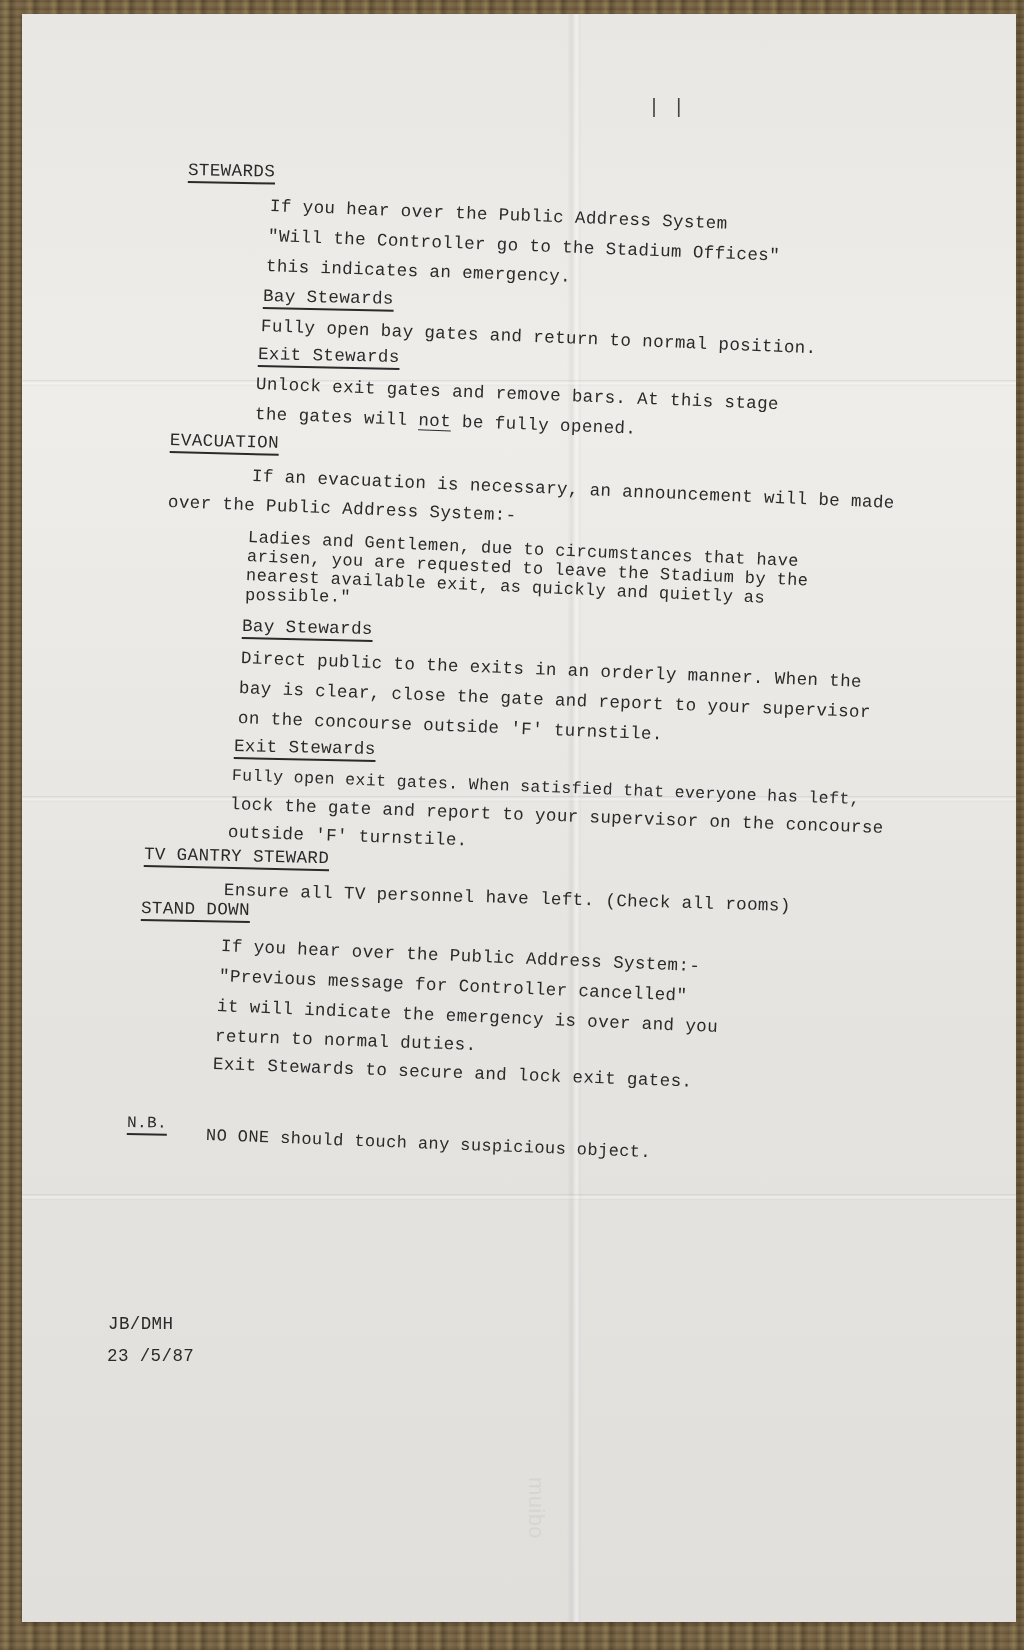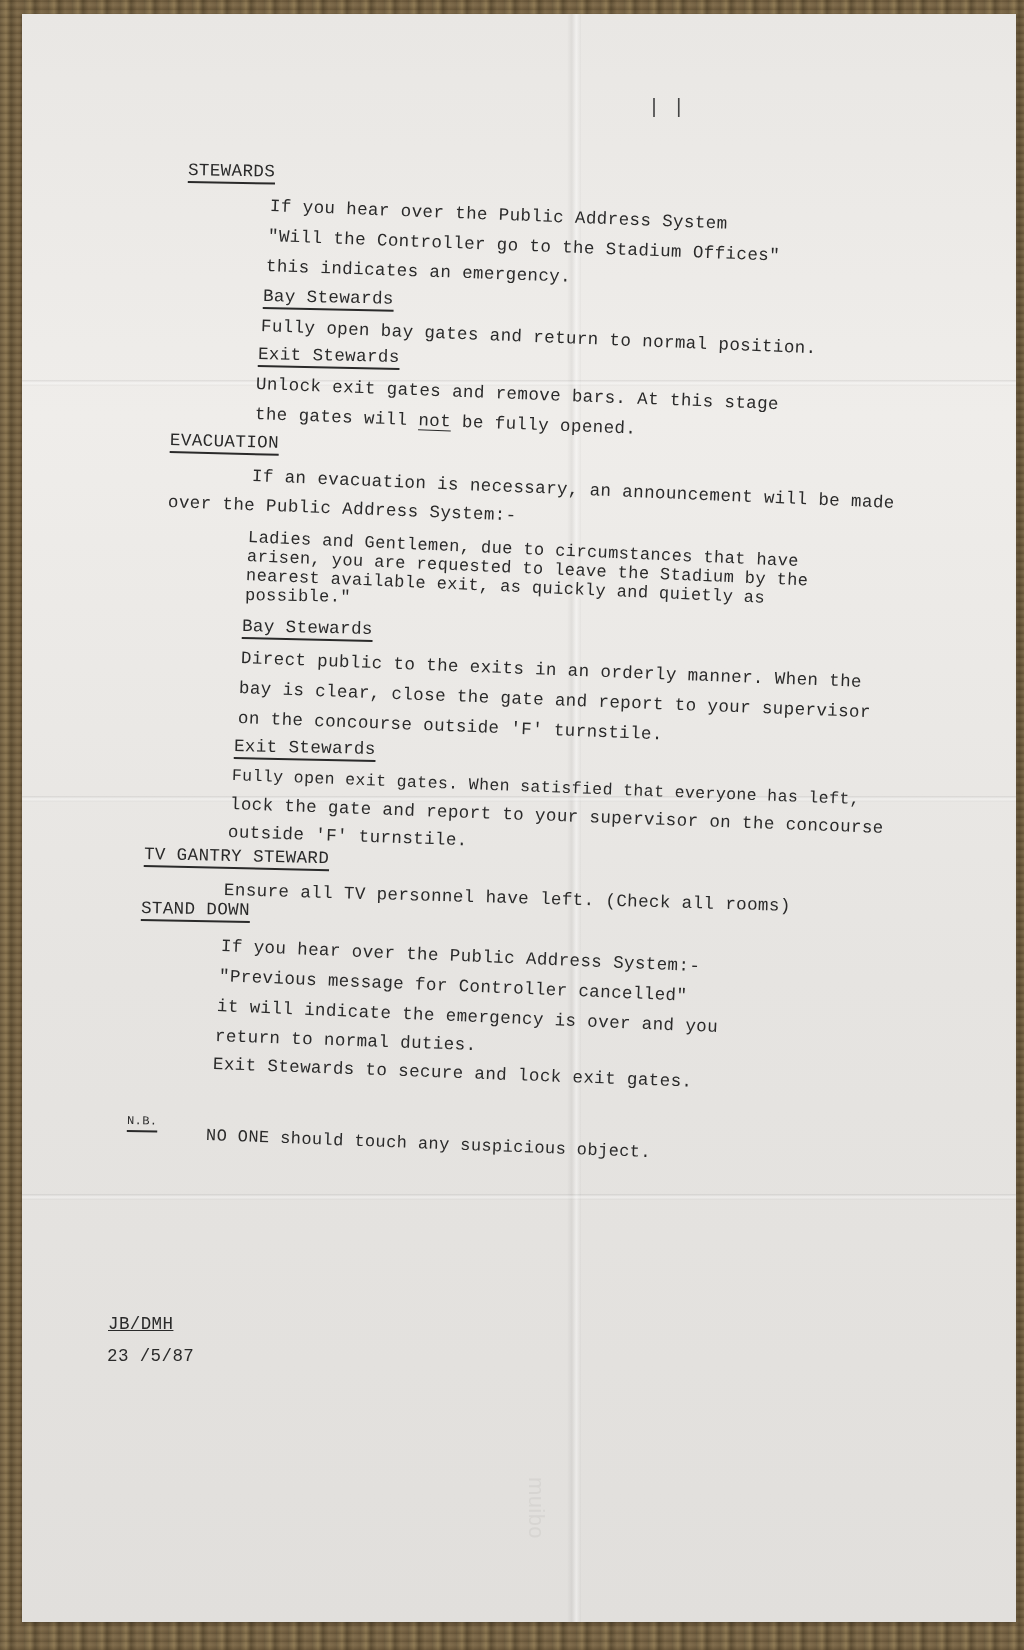--- a/index.html
+++ b/index.html
@@ -82,21 +82,21 @@
     <span class="line hd" style="left:122px; top:830px; transform:rotate(1.3deg);">TV GANTRY STEWARD</span>
     <span class="line" style="left:202px; top:866px; transform:rotate(1.6deg);">Ensure all TV  personnel have left.  (Check all rooms)</span>
 
     <span class="line hd" style="left:119px; top:884px; transform:rotate(1deg);">STAND DOWN</span>
     <span class="line" style="left:199px; top:922px; transform:rotate(2.4deg);">If you hear over the Public Address System:-</span>
     <span class="line" style="left:197px; top:952px; transform:rotate(2.4deg);">"Previous message for Controller cancelled"</span>
     <span class="line" style="left:195px; top:982px; transform:rotate(2.4deg);">it will indicate the emergency is over and you</span>
     <span class="line" style="left:193px; top:1012px; transform:rotate(2deg);">return to normal duties.</span>
     <span class="line" style="left:191px; top:1040px; transform:rotate(2.1deg);">Exit Stewards to secure and lock exit gates.</span>
 
-    <span class="line hd" style="left:105px; top:1100px; transform:rotate(1deg); font-size:12px;">N.B.</span>
+    <span class="line hd" style="left:105px; top:1100px; transform:rotate(1deg); font-size:16px;">N.B.</span>
     <span class="line" style="left:184px; top:1112px; transform:rotate(2.2deg); font-size:17px;">NO ONE should touch any suspicious object.</span>
 
-    <span class="line" style="left:86px; top:1300px;text-decoration:underline;">JB/DMH</span>
+    <span class="line" style="left:86px; top:1300px;">JB/DMH</span>
     <span class="line" style="left:85px; top:1332px;">23 /5/87</span>
 
     <span class="line faint" style="left:514px; top:1450px; transform:rotate(90deg); font-size:22px;">muibo</span>
   </div>
 </div>
 
 </body></html>

